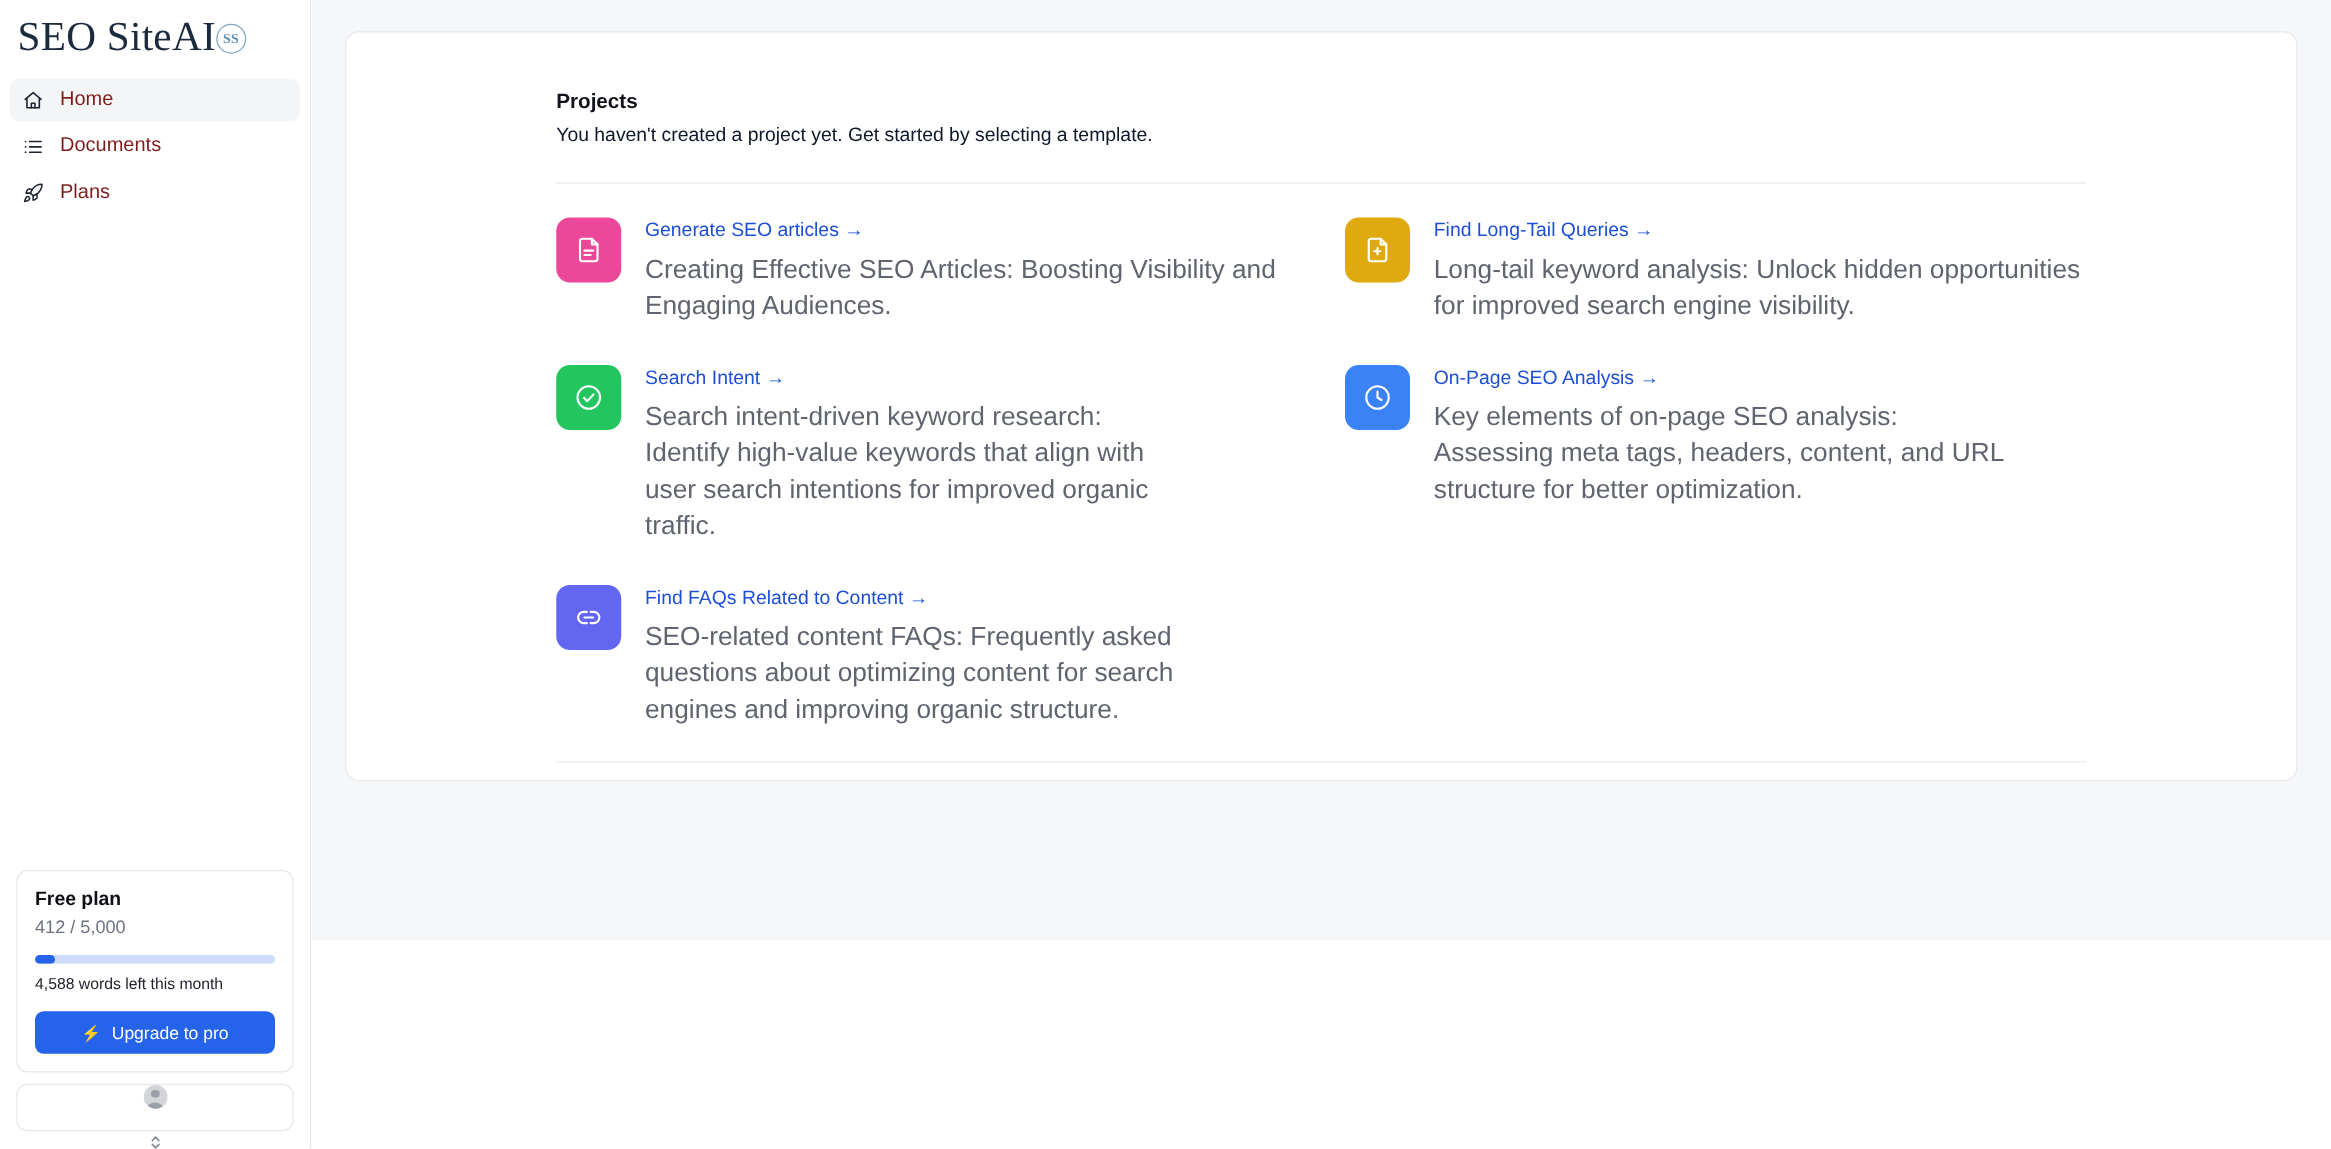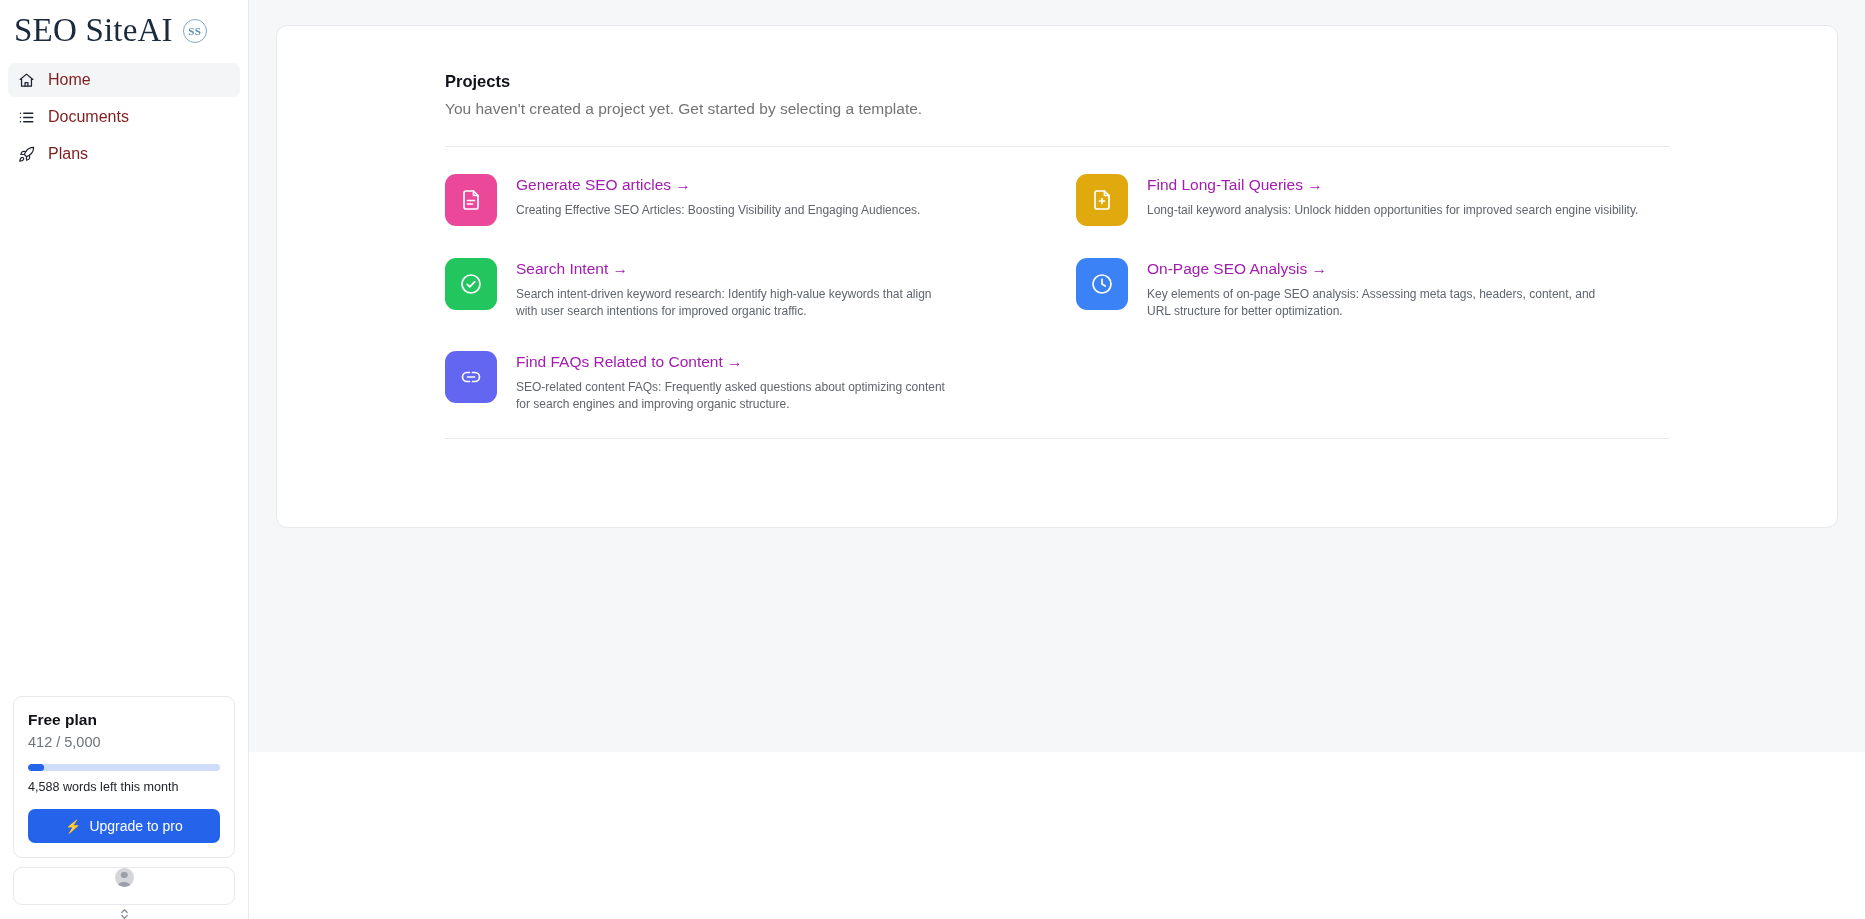--- a/index.html
+++ b/index.html
@@ -14,21 +14,21 @@
   
   .sidebar {
     width: 249px; height: 919px;
     background: #ffffff;
     border-right: 1px solid #e9eaee;
     display: flex; flex-direction: column;
     flex: 0 0 249px;
     position: relative;
   }
   .brand {
-    display: flex; align-items: center; gap: 10px;
+    display: flex; align-items: center; 
     padding: 12px 14px 10px 14px;
   }
   .brand-text {
     font-family: "Liberation Serif", serif;
     font-size: 33px; font-weight: 400; color: #1b2a3d;
     letter-spacing: .2px; white-space: nowrap;
   }
   .brand-badge {
     width: 24px; height: 24px; border-radius: 50%;
     border: 1.5px solid #7fa8c4; color: #5f90b0;
@@ -99,41 +99,41 @@
   .main {
     flex: 1 1 auto; height: 752px; background: #f6f7f9;
     padding: 25px 27px 0 27px; overflow: hidden;
   }
   .panel {
     background: #fff; border: 1px solid #e8e9ed; border-radius: 11px;
     padding: 46px 0 0 0; min-height: 503px;
   }
   .panel-inner { padding: 0 168px 0 168px; }
   .panel-title { font-size: 16.5px; font-weight: 700; color: #11131a; margin-bottom: 9px; }
-  .panel-sub { font-size: 15.5px; color: #737373; margin-bottom: 28px; }
+  .panel-sub { font-size: 15.5px; color: #0f172a; margin-bottom: 28px; }
   .hr { height: 1px; background: #e8e9ed; width: 100%; }
 
   .grid {
     display: grid; grid-template-columns: 1fr 1fr;
     column-gap: 38px; row-gap: 0;
     padding: 21px 0 0 0;
   }
   .col { display: flex; flex-direction: column; }
   .tpl {
     display: flex; gap: 19px; align-items: flex-start;
     padding: 6px 0 26px 0; cursor: pointer;
   }
   .tpl-ico {
     width: 52px; height: 52px; border-radius: 11px; flex: 0 0 52px;
     display: flex; align-items: center; justify-content: center;
   }
   .tpl-ico svg { display: block; }
   .tpl-body { padding-top: 2px; }
-  .tpl-name { font-size: 15.5px; color: #a21caf; margin-bottom: 8px; white-space: nowrap; }
-  .tpl-desc { font-size: 12px; color: #5f646e; line-height: 1.38; max-width: 560px; }
+  .tpl-name { font-size: 15.5px; color: #1d4ed8; margin-bottom: 8px; white-space: nowrap; }
+  .tpl-desc { font-size: 21px; color: #5f646e; line-height: 1.38; max-width: 560px; }
 
   .grid-bottom-pad { height: 14px; }
 </style>
 </head>
 <body>
 
 <div class="app">
 
   <aside class="sidebar">
 

